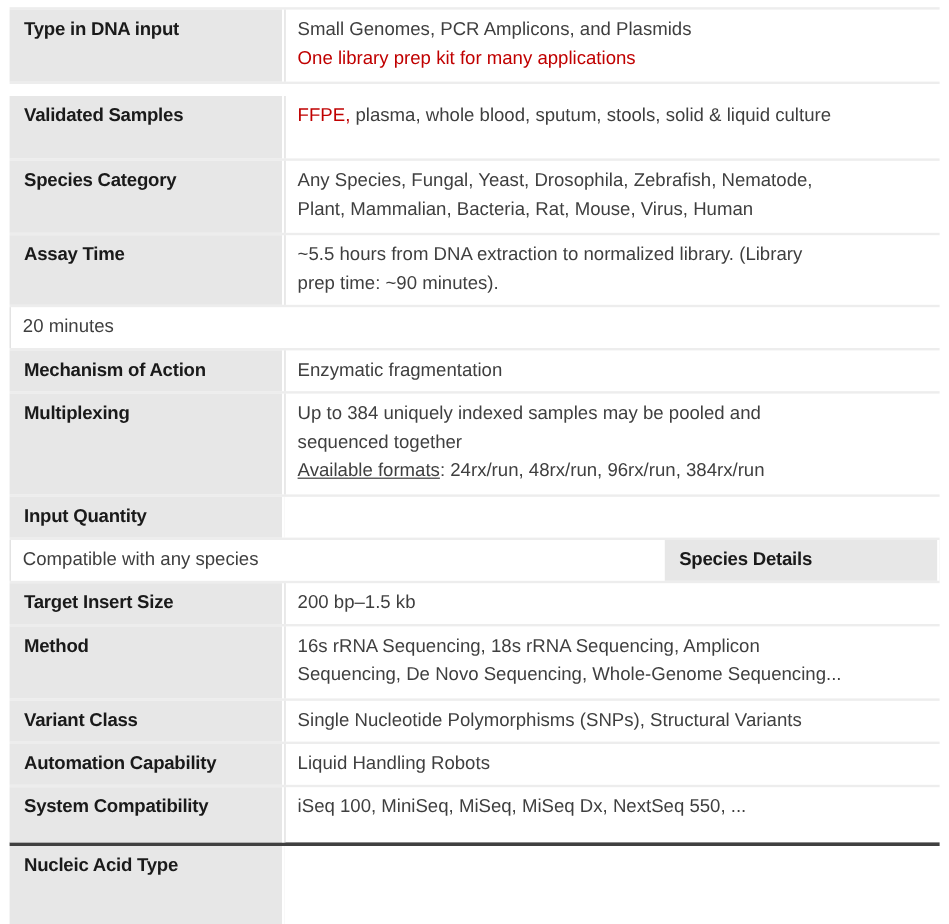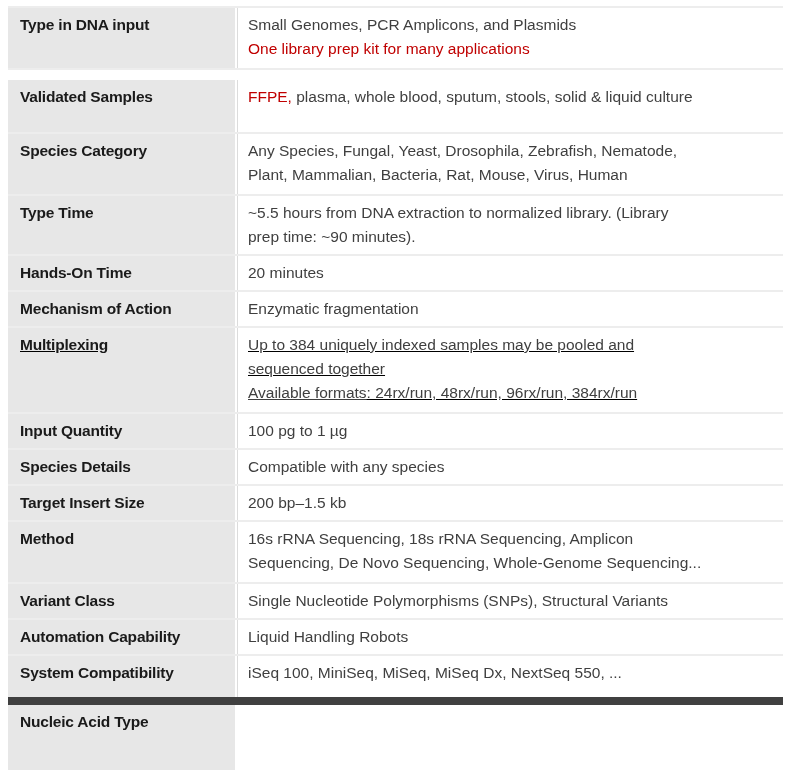--- a/index.html
+++ b/index.html
@@ -49,64 +49,62 @@
     border-left: 1px solid var(--col-rule);
     padding-left: 10px;
   }
   .cell.value .red { color: var(--red); }
   .cell.value .u { text-decoration: underline; text-align: right; }
   
   .row:nth-child(1)  { min-height: 62px; }
   .row:nth-child(2)  { min-height: 54px; margin-top: 10px; }
   .row:nth-child(3)  { min-height: 62px; }
   .row:nth-child(4)  { min-height: 60px; }
-  .row:nth-child(7)  { min-height: 86px; text-decoration: underline; }
+  .row:nth-child(7)  { min-height: 86px; }
   .row:nth-child(11) { min-height: 62px; justify-content: space-between; }
-  .row:nth-child(14) { min-height: 49px; border-bottom: 8px solid #404040; }
+  .row:nth-child(14) { min-height: 49px; border-bottom: 3px solid #404040; }
   .row:nth-child(15) { min-height: 38px; flex-direction: column; }
 </style>
 </head>
 <body>
 
 <div class="spec-table">
     <div class="row">
       <div class="cell label">Type in DNA input</div>
       <div class="cell value"><span>Small Genomes, PCR Amplicons, and Plasmids</span><br><span class="red">One library prep kit for many applications</span></div>
     </div>
     <div class="row">
       <div class="cell label">Validated Samples</div>
       <div class="cell value"><span class="red">FFPE,</span><span> plasma, whole blood, sputum, stools, solid &amp; liquid culture</span></div>
     </div>
     <div class="row">
       <div class="cell label">Species Category</div>
       <div class="cell value"><span>Any Species, Fungal, Yeast, Drosophila, Zebrafish, Nematode,</span><br><span>Plant, Mammalian, Bacteria, Rat, Mouse, Virus, Human</span></div>
     </div>
     <div class="row">
-      <div class="cell label">Type Time</div>
+      <div class="cell label">Assay Time</div>
       <div class="cell value"><span>~5.5 hours from DNA extraction to normalized library. (Library</span><br><span>prep time: ~90 minutes).</span></div>
     </div>
     <div class="row">
-      <div class="cell label">Hands-On Time</div>
       <div class="cell value"><span>20 minutes</span></div>
     </div>
     <div class="row">
       <div class="cell label">Mechanism of Action</div>
       <div class="cell value"><span>Enzymatic fragmentation</span></div>
     </div>
     <div class="row">
       <div class="cell label">Multiplexing</div>
       <div class="cell value"><span>Up to 384 uniquely indexed samples may be pooled and</span><br><span>sequenced together</span><br><span class="u">Available formats</span><span>: 24rx/run, 48rx/run, 96rx/run, 384rx/run</span></div>
     </div>
     <div class="row">
       <div class="cell label">Input Quantity</div>
-      <div class="cell value"><span>100 pg to 1 µg</span></div>
     </div>
     <div class="row">
+      <div class="cell value"><span>Compatible with any species</span></div>
       <div class="cell label">Species Details</div>
-      <div class="cell value"><span>Compatible with any species</span></div>
     </div>
     <div class="row">
       <div class="cell label">Target Insert Size</div>
       <div class="cell value"><span>200 bp–1.5 kb</span></div>
     </div>
     <div class="row">
       <div class="cell label">Method</div>
       <div class="cell value"><span>16s rRNA Sequencing, 18s rRNA Sequencing, Amplicon</span><br><span>Sequencing, De Novo Sequencing, Whole-Genome Sequencing...</span></div>
     </div>
     <div class="row">

